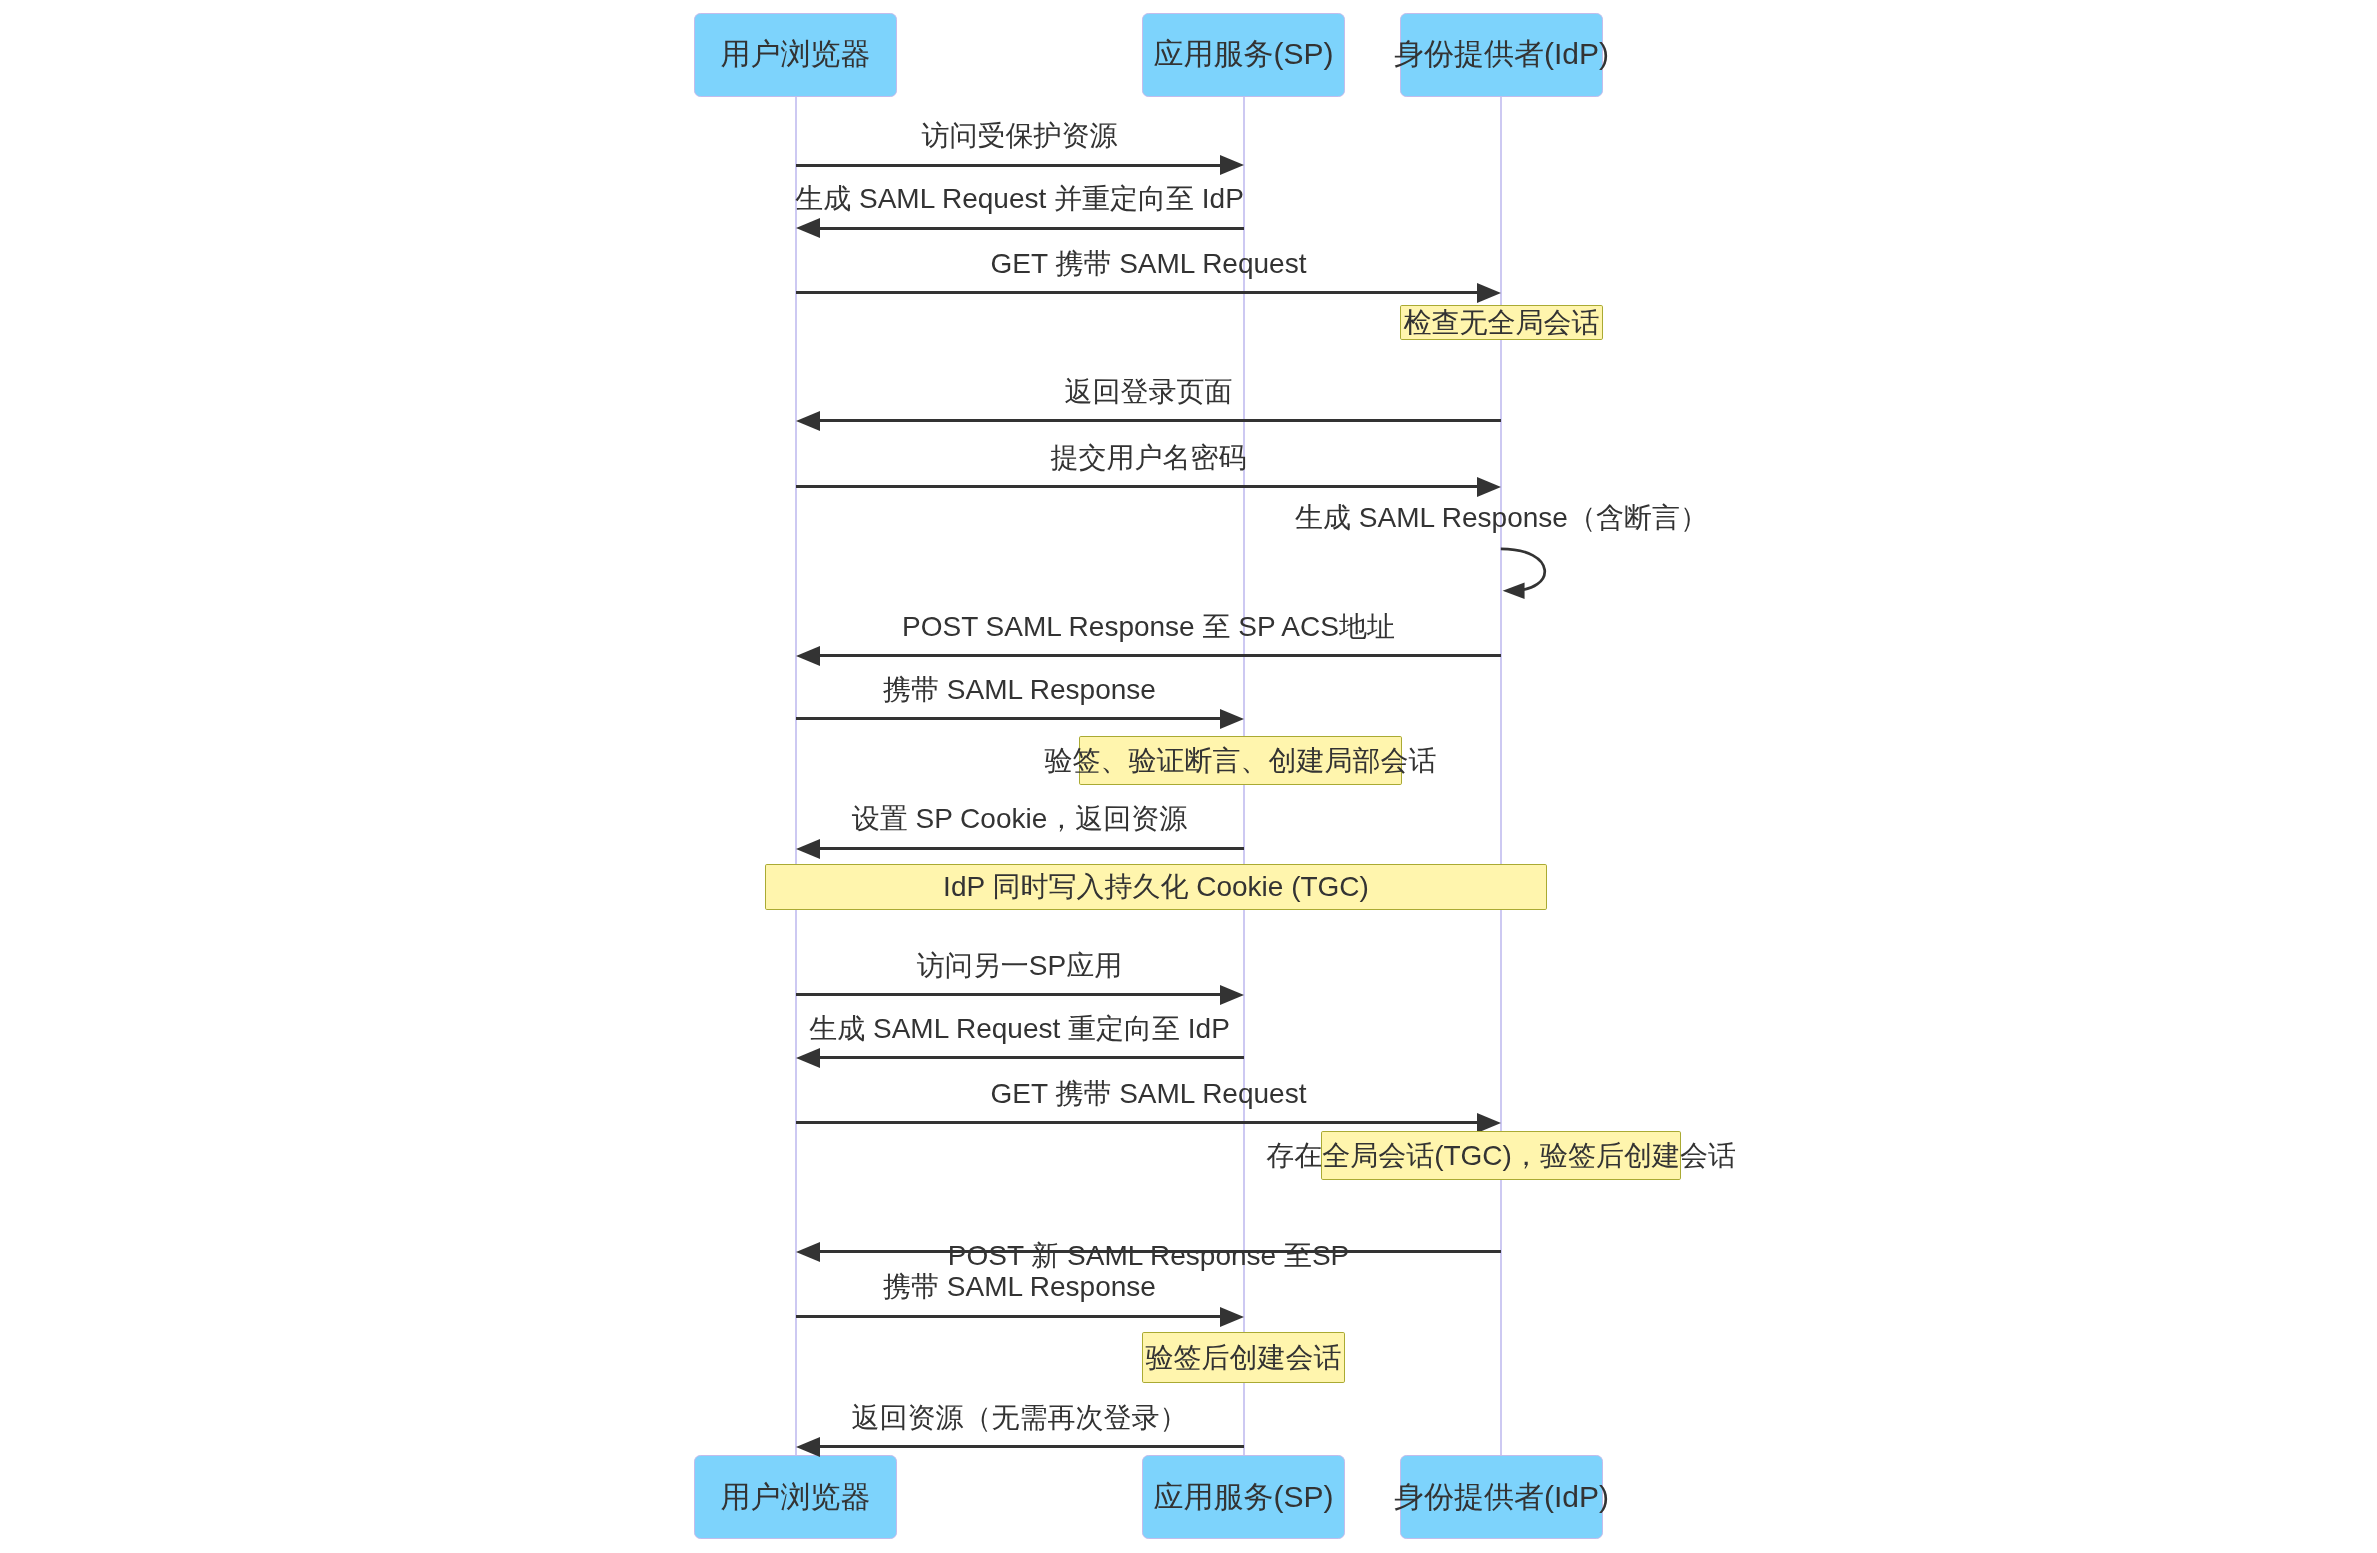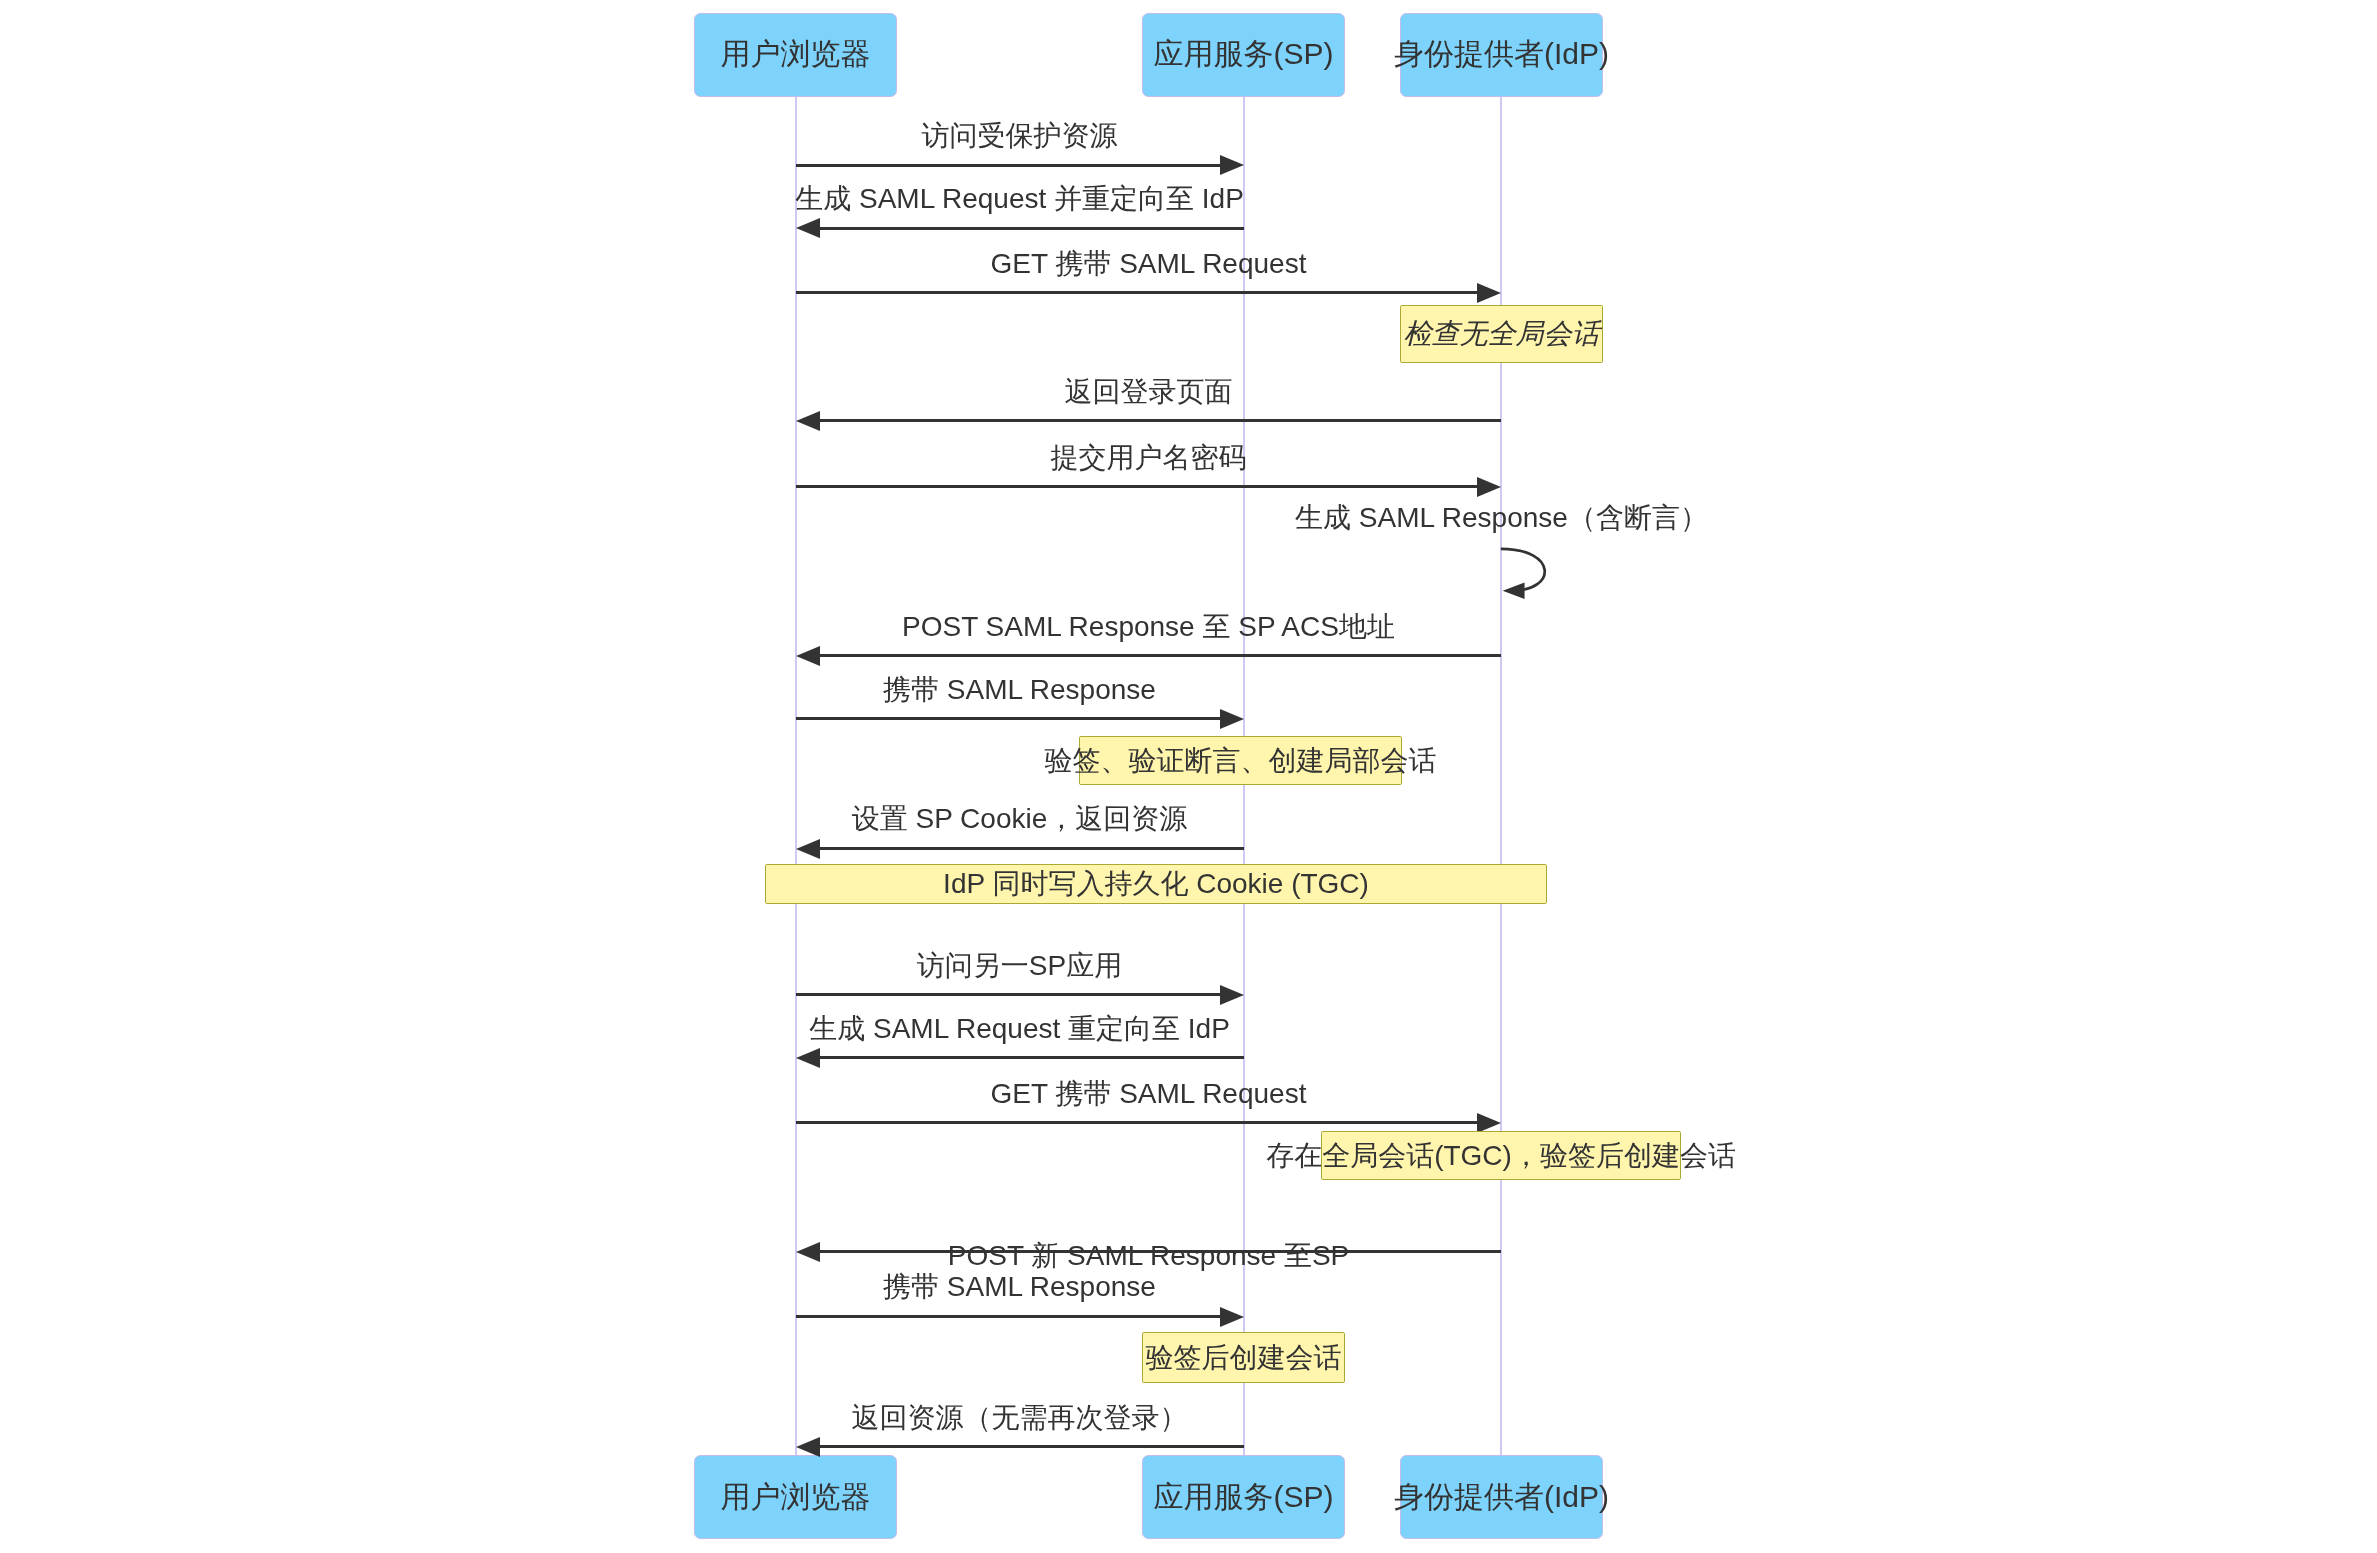--- a/index.html
+++ b/index.html
@@ -132,19 +132,19 @@
     <div class="arrowhead right" style="top: 1113px; left: 1477px;"></div>
     <div class="msg-label" style="left: 783px; top: 1203px; margin-top: 34px;">POST 新 SAML Response 至SP</div>
     <div class="msg-line" style="top: 1250px; left: 816px; width: 685px;"></div>
     <div class="arrowhead left" style="top: 1242px; left: 796px;"></div>
     <div class="msg-label" style="left: 654px; top: 1268px;">携带 SAML Response</div>
     <div class="msg-line" style="top: 1315px; left: 796px; width: 428px;"></div>
     <div class="arrowhead right" style="top: 1307px; left: 1220px;"></div>
     <div class="msg-label" style="left: 654px; top: 1399px;">返回资源（无需再次登录）</div>
     <div class="msg-line" style="top: 1445px; left: 816px; width: 428px;"></div>
     <div class="arrowhead left" style="top: 1437px; left: 796px;"></div>
-    <div class="note" style="left: 1400px; top: 305px; width: 203px; height: 58px; font-style: italic;">检查无全局会话</div>
+    <div class="note" style="left: 1400px; top: 305px; width: 203px; height: 35px;">检查无全局会话</div>
     <div class="note" style="left: 1079px; top: 736px; width: 323px; height: 49px;">验签、验证断言、创建局部会话</div>
-    <div class="note" style="left: 765px; top: 864px; width: 782px; height: 40px;">IdP 同时写入持久化 Cookie (TGC)</div>
+    <div class="note" style="left: 765px; top: 864px; width: 782px; height: 46px;">IdP 同时写入持久化 Cookie (TGC)</div>
     <div class="note" style="left: 1321px; top: 1131px; width: 360px; height: 49px;">存在全局会话(TGC)，验签后创建会话</div>
     <div class="note" style="left: 1142px; top: 1332px; width: 203px; height: 51px;">验签后创建会话</div>
   </div>
 
 
 </body></html>

